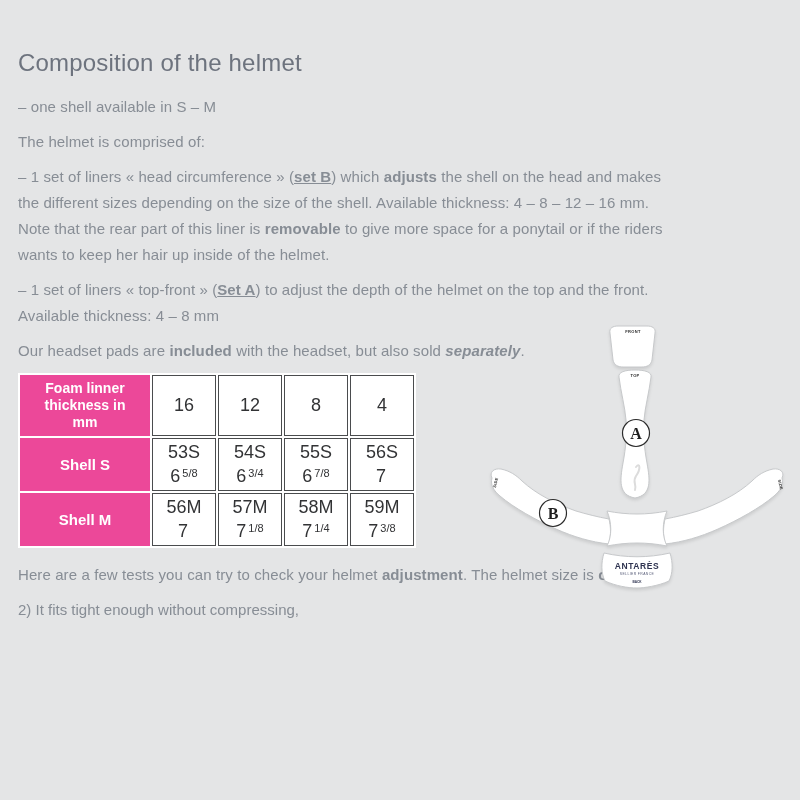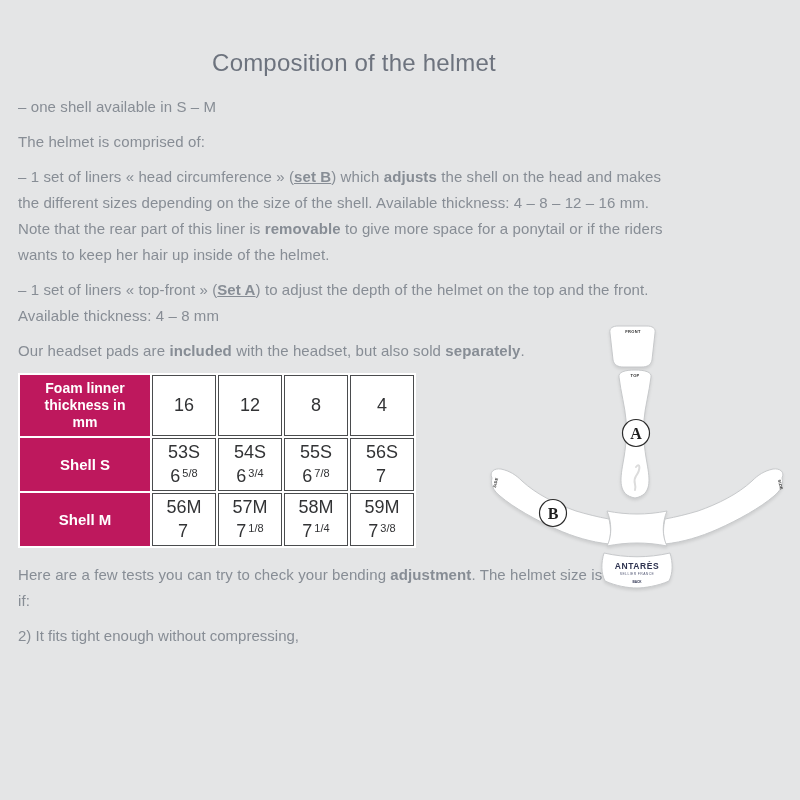--- a/index.html
+++ b/index.html
@@ -8,40 +8,40 @@
     background:#e4e5e6;
     font-family:"Liberation Sans", sans-serif;
     color:#878d95;
     overflow:hidden;
   }
   .page { position:relative; width:800px; height:800px; }
   .content { padding:50px 0 0 18px; width:690px; }
 
   h1,h2 {
     font-size:24px; line-height:26px; font-weight:500;
-    color:#6d737e; letter-spacing:.2px;text-align:center;
+    color:#6d737e; letter-spacing:.2px;
   }
   h1 { margin:0 0 18px; }
   h2 { margin:0 0 19px; }
 
   p.body {
     font-size:15px; line-height:26px; margin:0 0 9px;
     max-width:650px; letter-spacing:.1px;
   }
   p.body span[data-interactable="true"] { cursor:pointer; }
   p.item { font-size:15px; line-height:26px; margin:0 0 11px; max-width:650px; }
 
   table.size-table {
     border-collapse:separate; border-spacing:2px;
     background:#ffffff;
     margin:4px 0 14px 0;
   }
   table.size-table th, table.size-table td { text-align:center; vertical-align:middle; }
   .lbl-cell {
-    width:130px; background:#be185d; color:#ffffff;
+    width:130px; background:#ec4899; color:#ffffff;
     font-weight:700; font-size:14px; line-height:17px; padding:0 22px;
   }
   .shell-lbl { font-size:15px; }
   .data-cell {
     width:64px; background:#ffffff; border:1px solid #4a4c4e;
     color:#323335; font-weight:400;
   }
   .hdr-row .data-cell { height:61px; font-size:18px; }
   .size-row .data-cell { height:53px; }
   .cell-size { font-size:18px; line-height:21px; color:#323335; }
@@ -72,21 +72,21 @@
 
 <div class="page" data-interactable="false">
   <div class="content" data-interactable="false">
 
     <h1 data-interactable="false">Composition of the helmet</h1>
 
     <p class="body" data-interactable="false"><span data-interactable="false">– one shell available in S – M</span></p>
     <p class="body" data-interactable="false"><span data-interactable="false">The helmet is comprised of:</span></p>
     <p class="body" data-interactable="false"><span data-interactable="false">– 1 set of liners « head circumference » (</span><span data-interactable="true" style="font-weight: 700; text-decoration: underline;">set B</span><span data-interactable="false">)  which </span><span data-interactable="false" style="font-weight: 700;">adjusts</span><span data-interactable="false"> the shell on the head and makes the different sizes depending on the size of the shell. Available thickness: 4 – 8 – 12 – 16 mm. Note that the rear part of this liner is </span><span data-interactable="false" style="font-weight: 700;">removable</span><span data-interactable="false"> to give more space for a ponytail or if the riders wants to keep her hair up inside of the helmet.</span></p>
     <p class="body" data-interactable="false"><span data-interactable="false">– 1 set of liners « top-front » (</span><span data-interactable="true" style="font-weight: 700; text-decoration: underline;">Set A</span><span data-interactable="false">) to adjust the depth of the helmet on the top and the front. Available thickness: 4 – 8 mm</span></p>
-    <p class="body" data-interactable="false"><span data-interactable="false">Our headset pads are </span><span data-interactable="false" style="font-weight: 700;">included</span><span data-interactable="false"> with the headset, but also sold </span><span data-interactable="false" style="font-weight: 700;">separately</span><span data-interactable="false">.</span></p>
+    <p class="body" data-interactable="false"><span data-interactable="false">Our headset pads are </span><span data-interactable="false" style="font-weight: 700;">included</span><span data-interactable="false"> with the headset, but also sold </span><span data-interactable="false" style="font-weight: 700; font-style: italic;">separately</span><span data-interactable="false">.</span></p>
 
     <table class="size-table" data-interactable="false">
       <tbody>
           <tr class="hdr-row" data-interactable="false">
         <th class="lbl-cell" data-interactable="false">Foam linner thickness in mm</th>
         <th class="data-cell" data-interactable="false">16</th>
         <th class="data-cell" data-interactable="false">12</th>
         <th class="data-cell" data-interactable="false">8</th>
         <th class="data-cell" data-interactable="false">4</th>
       </tr>
@@ -124,21 +124,21 @@
           <div class="cell-num" data-interactable="false"><span>7</span><span class="frac">1/4</span></div>
         </td>
         <td class="data-cell" data-interactable="false">
           <div class="cell-size" data-interactable="false">59M</div>
           <div class="cell-num" data-interactable="false"><span>7</span><span class="frac">3/8</span></div>
         </td>
       </tr>
     </tbody>
       </table>
 
-    <p class="body" data-interactable="false"><span data-interactable="false">Here are a few tests you can try to check your bending </span><span data-interactable="false" style="font-weight: 700;">adjustment</span><span data-interactable="false">. The helmet size is </span><span data-interactable="false" style="font-weight: 700;">correct</span><span data-interactable="false"> if:</span></p>
+    <p class="body" data-interactable="false"><span data-interactable="false">Here are a few tests you can try to check your helmet </span><span data-interactable="false" style="font-weight: 700;">adjustment</span><span data-interactable="false">. The helmet size is </span><span data-interactable="false" style="font-weight: 700;">correct</span><span data-interactable="false"> if:</span></p>
     <p class="item" data-interactable="false">2) It fits tight enough without compressing,</p>
   </div>
 
   <div class="diagram" data-interactable="false">
     <svg viewBox="0 0 310 280" xmlns="http://www.w3.org/2000/svg">
       <g style="filter:drop-shadow(0 2px 1.5px rgba(0,0,0,.10))">
 
         <path class="pad" data-interactable="false" d="M6,163 C3,157 8,153 15,154 C24,156 30,160 36,166 C50,179 70,189 90,196 C100,199 112,202 123,204 C125,212 125,221 123,229 C105,227 88,222 70,214 C50,205 28,193 14,181 C8,176 4,170 6,163 Z"></path>
 
         <g transform="translate(302,0) scale(-1,1)">

